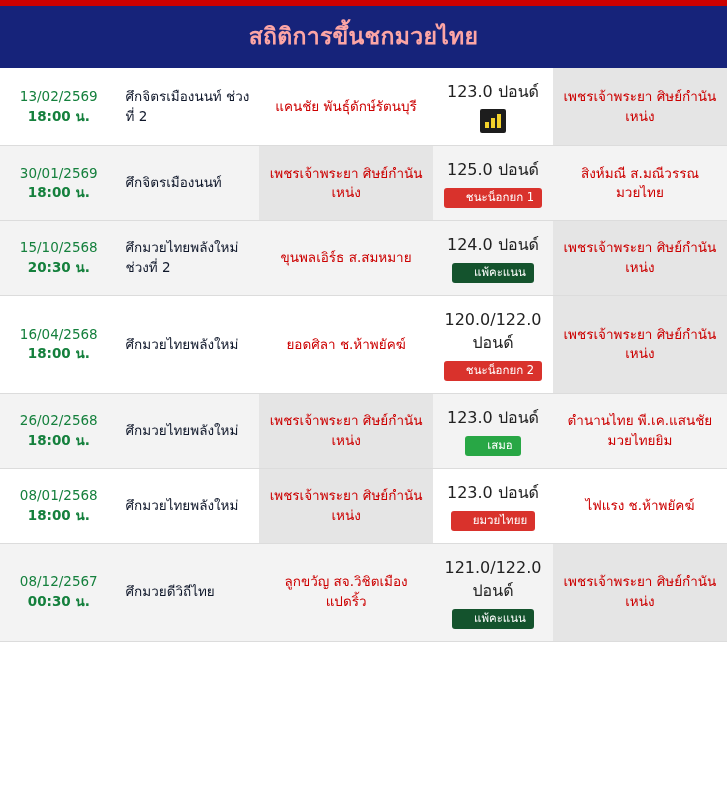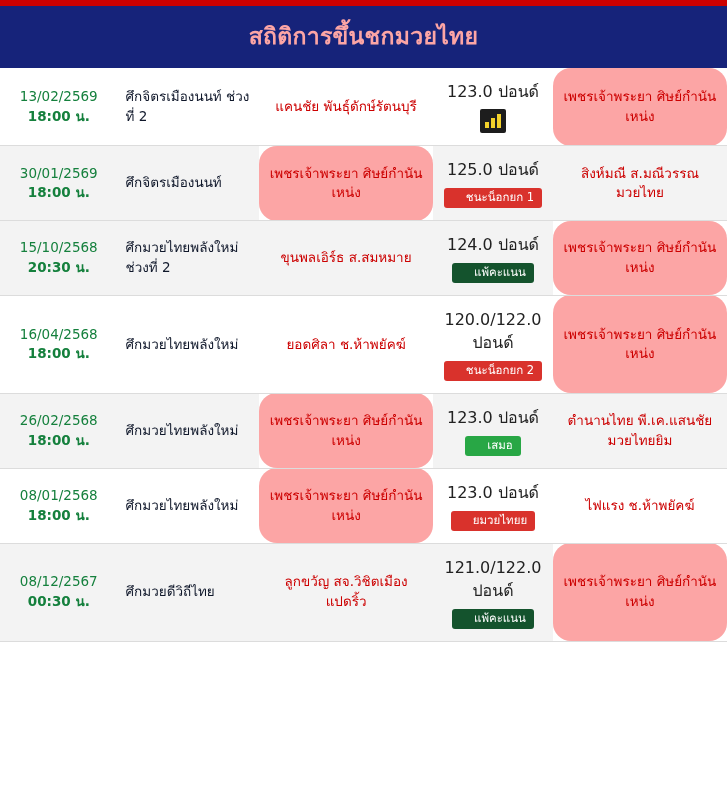--- a/index.html
+++ b/index.html
@@ -60,22 +60,21 @@
     text-align: center;
     color: #cc0000;
   }
   td.c-mid {
     width: 110px;
     text-align: center;
     color: #222222;
   }
   td.c-mid .weight { display: block; font-size: 16px; margin-bottom: 6px; }
   .hl {
-    background: #fca5a5;
-    border-radius: 18px;
+    background: #e5e5e5;
   }
   .badge {
     display: inline-block;
     color: #ffffff;
     font-size: 11.5px;
     padding: 3px 8px 4px 22px;
     border-radius: 3px;
     white-space: nowrap;
     line-height: 1.1;
   }

